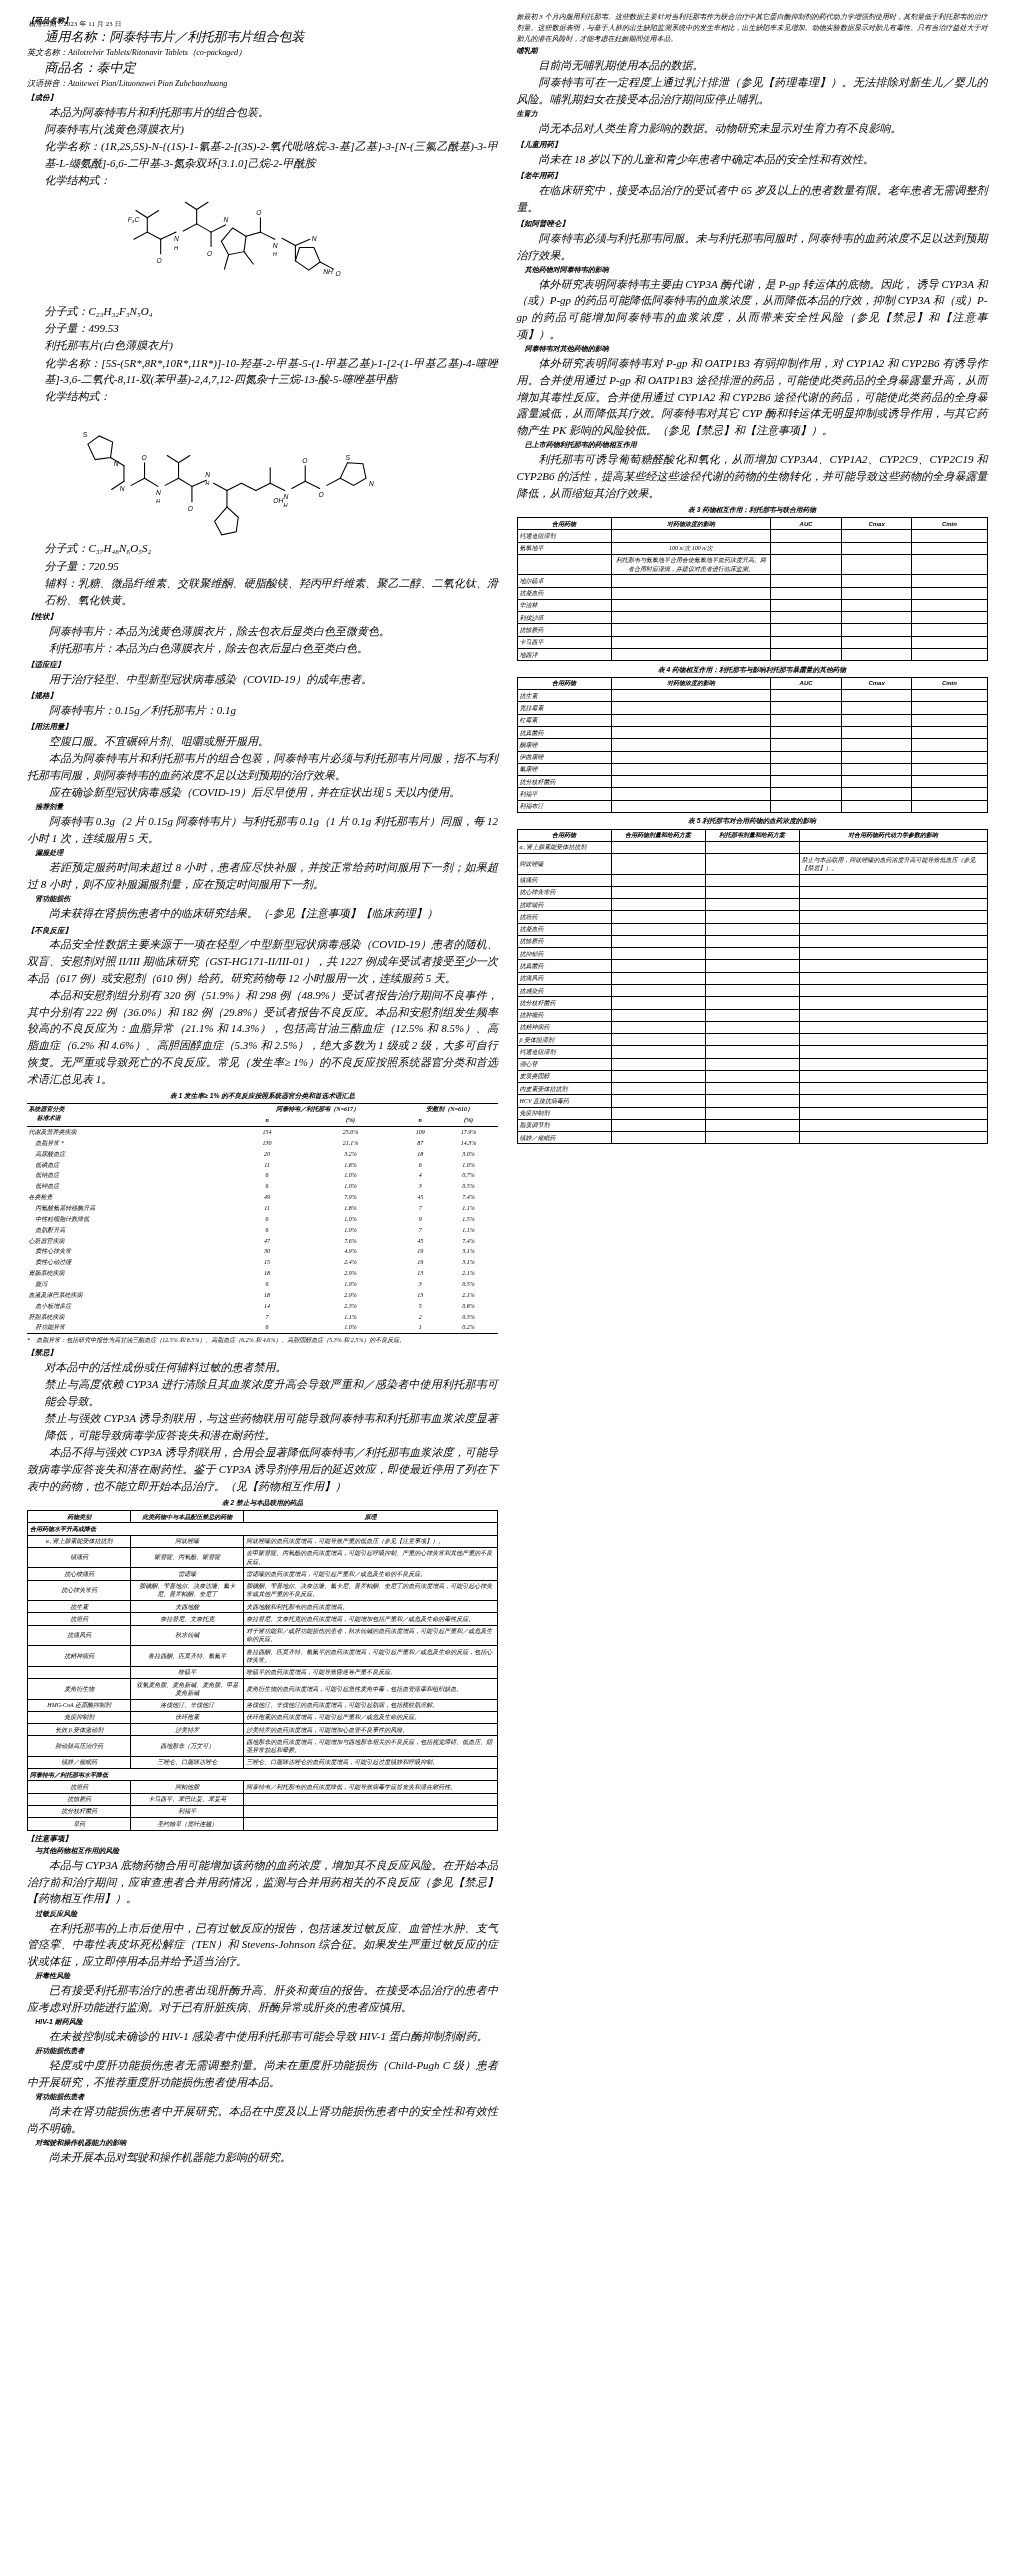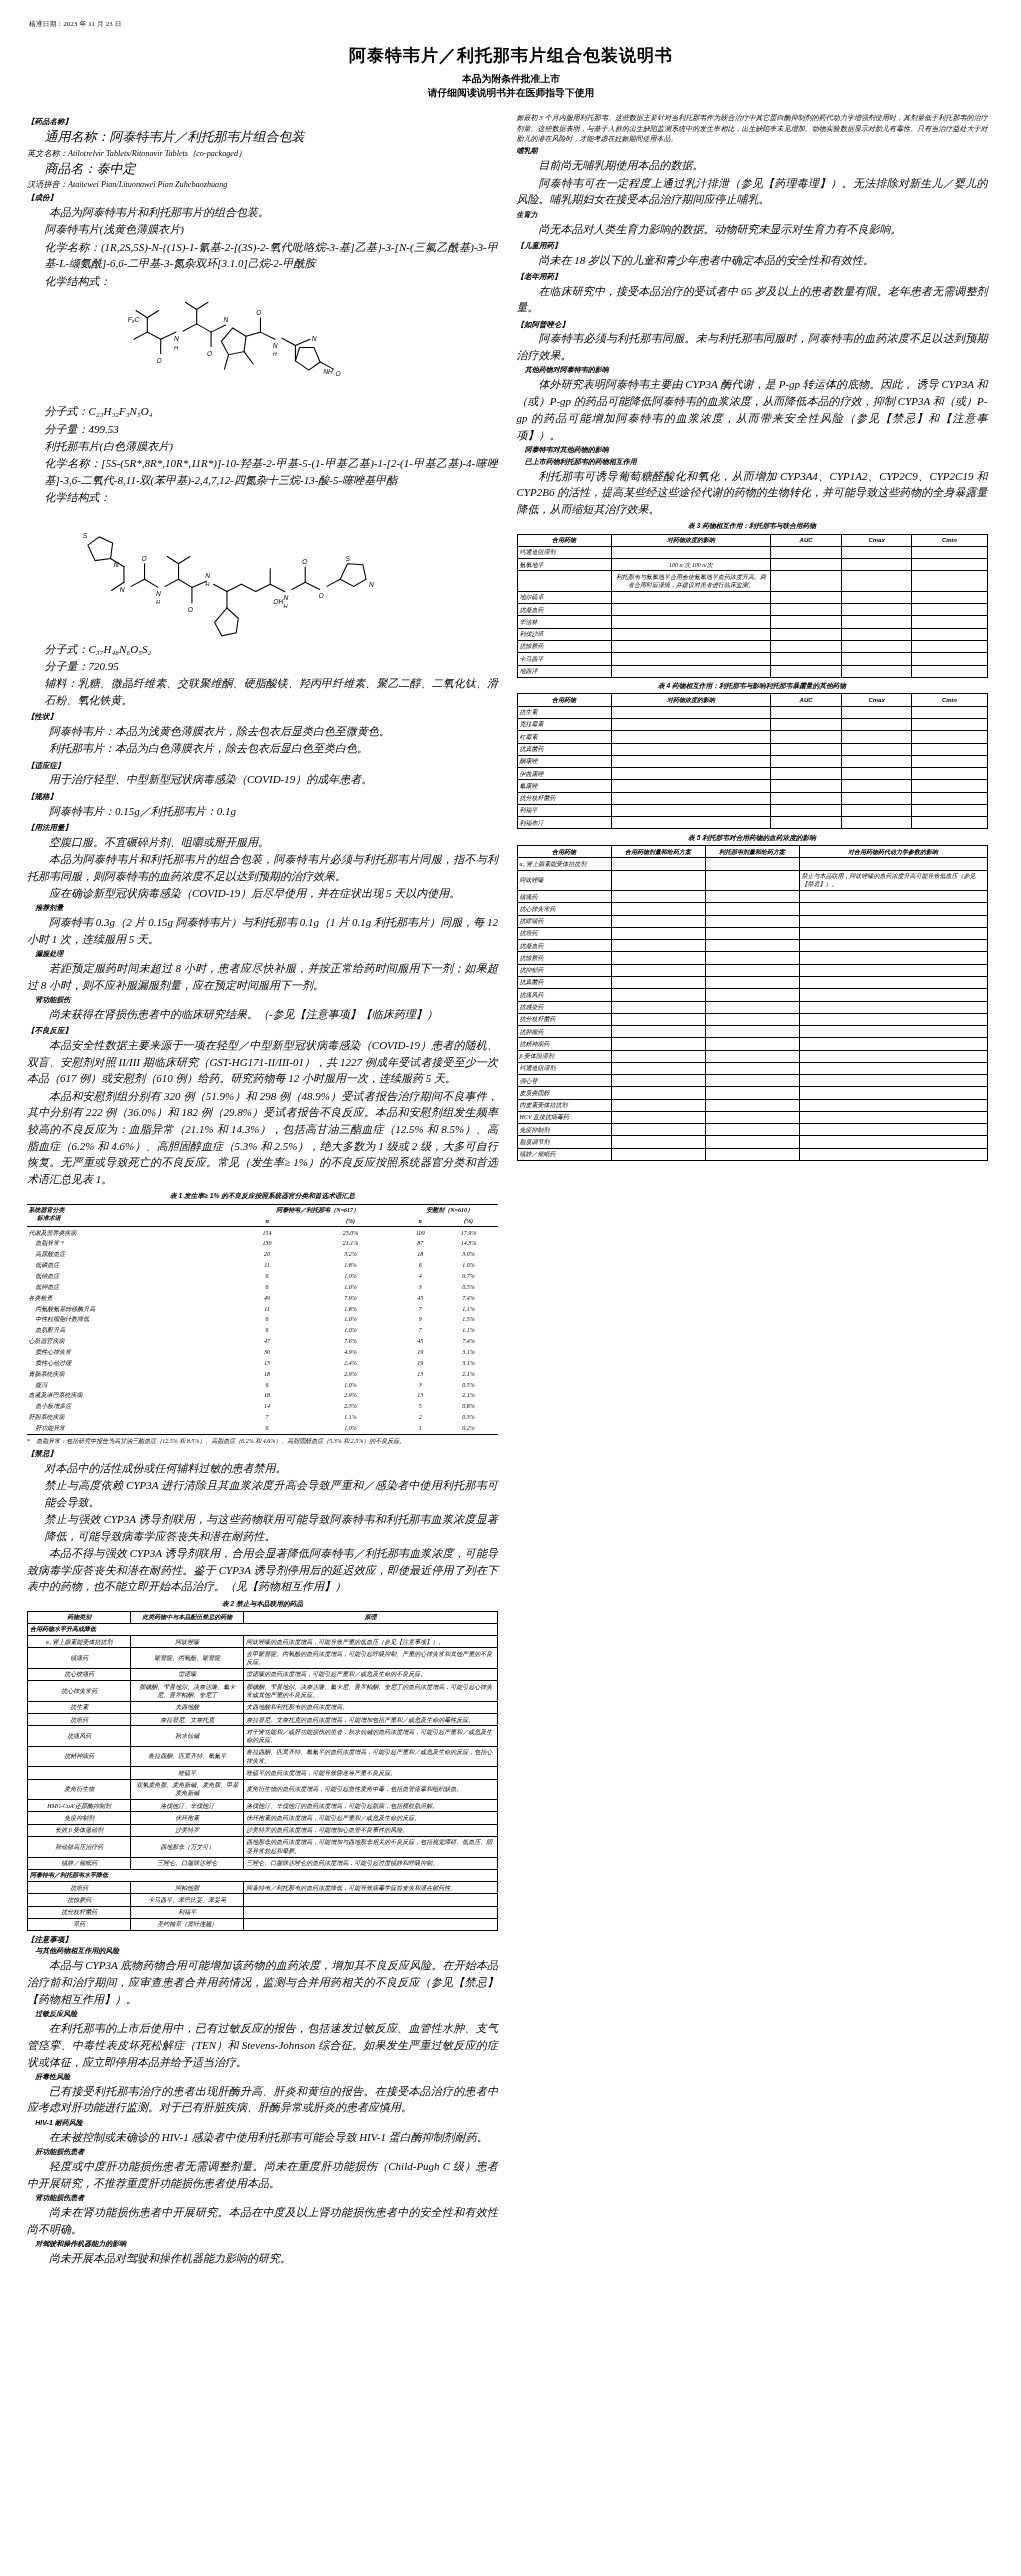--- a/index.html
+++ b/index.html
@@ -46,25 +46,20 @@
   .kv{font-size:13px;line-height:1.52;margin:0 0 0.5px 17.5px;}
   .spanrow td{font-family:"Liberation Sans","DejaVu Sans",sans-serif;font-weight:bold;text-align:left;}
 </style>
 </head>
 <body>
 
 <div class="page">
 
   <div class="approval">核准日期：2023 年 11 月 23 日</div>
 
-  <div class="titlewrap">
-    <h1 class="doc-title">阿泰特韦片／利托那韦片组合包装说明书</h1>
-    <p class="subtitle">本品为附条件批准上市</p>
-    <p class="subtitle">请仔细阅读说明书并在医师指导下使用</p>
-  </div>
 
   <div class="columns">
 
     <div class="col">
 
       <div class="sec-h">【药品名称】</div>
       <div class="kv">通用名称：阿泰特韦片／利托那韦片组合包装</div>
       <div class="mono">英文名称：Atilotrelvir Tablets/Ritonavir Tablets（co-packaged）</div>
       <div class="kv">商品名：泰中定</div>
       <div class="mono">汉语拼音：Ataitewei Pian/Lituonawei Pian Zuhebaozhuang</div>
@@ -507,20 +502,21 @@
       <p class="t">尚未在 18 岁以下的儿童和青少年患者中确定本品的安全性和有效性。</p>
 
       <div class="sec-h">【老年用药】</div>
       <p class="t">在临床研究中，接受本品治疗的受试者中 65 岁及以上的患者数量有限。老年患者无需调整剂量。</p>
 
       <div class="sec-h">【如阿普唑仑】</div>
       <p class="t">阿泰特韦必须与利托那韦同服。未与利托那韦同服时，阿泰特韦的血药浓度不足以达到预期治疗效果。</p>
       <div class="sub-h">其他药物对阿泰特韦的影响</div>
       <p class="t">体外研究表明阿泰特韦主要由 CYP3A 酶代谢，是 P-gp 转运体的底物。因此， 诱导 CYP3A 和（或）P-gp 的药品可能降低阿泰特韦的血浆浓度，从而降低本品的疗效，抑制 CYP3A 和（或）P-gp 的药品可能增加阿泰特韦的血浆浓度，从而带来安全性风险（参见【禁忌】和【注意事项】）。</p>
       <div class="sub-h">阿泰特韦对其他药物的影响</div>
+      <p class="t">体外研究表明阿泰特韦对 P-gp 和 OATP1B3 有弱抑制作用，对 CYP1A2 和 CYP2B6 有诱导作用。合并使用通过 P-gp 和 OATP1B3 途径排泄的药品，可能使此类药品的全身暴露量升高，从而增加其毒性反应。合并使用通过 CYP1A2 和 CYP2B6 途径代谢的药品，可能使此类药品的全身暴露量减低，从而降低其疗效。阿泰特韦对其它 CYP 酶和转运体无明显抑制或诱导作用，与其它药物产生 PK 影响的风险较低。（参见【禁忌】和【注意事项】）。</p>
       <div class="sub-h">已上市药物利托那韦的药物相互作用</div>
       <p class="t">利托那韦可诱导葡萄糖醛酸化和氧化，从而增加 CYP3A4、CYP1A2、CYP2C9、CYP2C19 和 CYP2B6 的活性，提高某些经这些途径代谢的药物的生物转化，并可能导致这些药物的全身暴露量降低，从而缩短其治疗效果。</p>
 
       <div class="tbl-cap">表 3 药物相互作用：利托那韦与联合用药物</div>
       <table class="grid">
         <thead>
             <tr>
               <th style="width: 20%;">合用药物</th>
               <th style="width: 34%;">对药物浓度的影响</th>
               <th style="width: 15%;">AUC</th>

